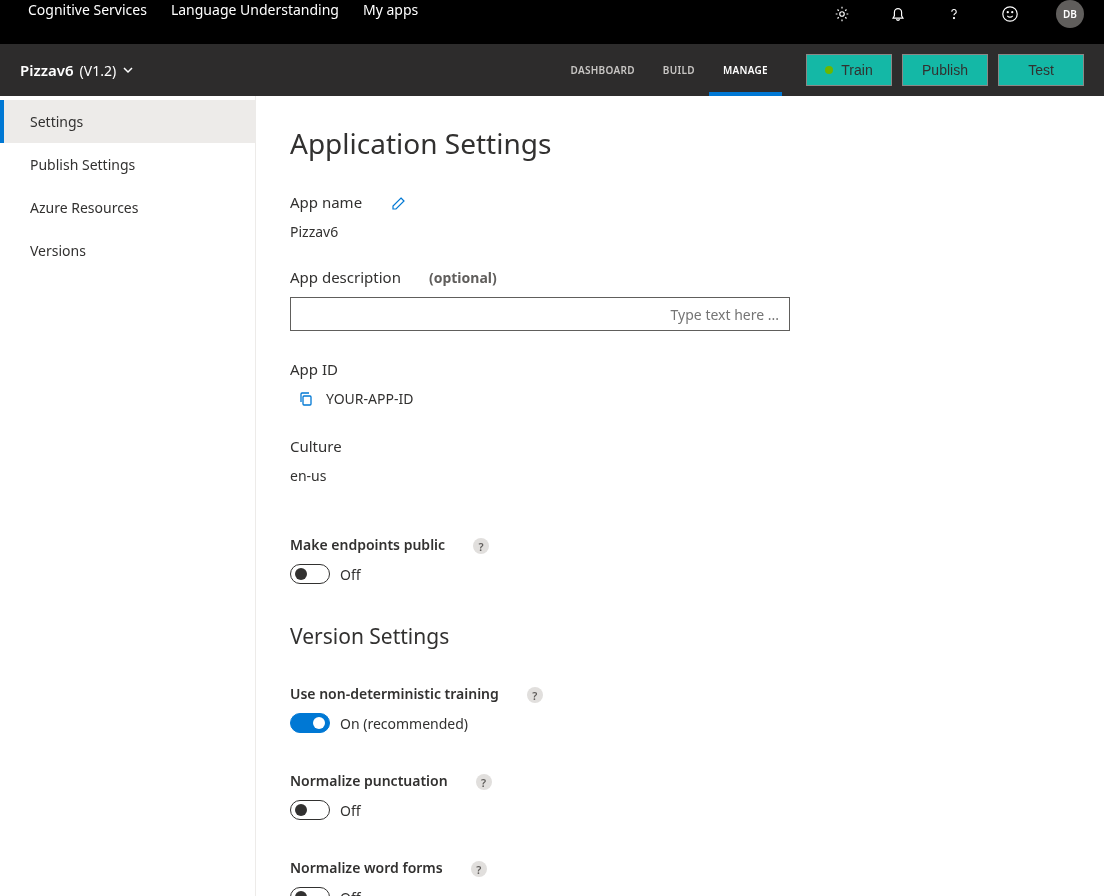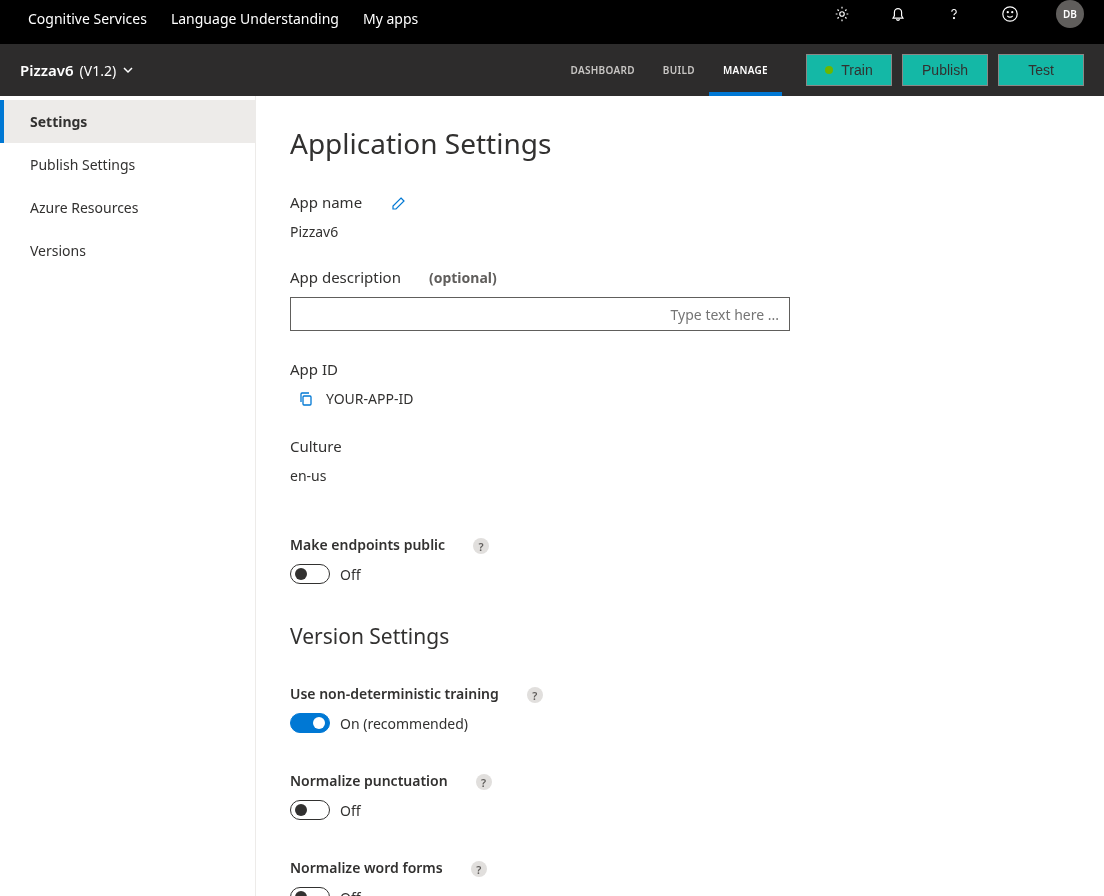--- a/index.html
+++ b/index.html
@@ -1,18 +1,18 @@
 <!DOCTYPE html>
 <html><head>
 <meta charset="utf-8">
 <style>
   * { box-sizing: border-box; margin: 0; padding: 0; }
   body { font-family: "Segoe UI", -apple-system, system-ui, sans-serif; font-size: 14px; color: #323130; width: 1104px; height: 896px; overflow: hidden; background: #fff; }
 
-  .topbar { background: #000; color: #fff; height: 44px; display: flex; align-items: flex-end; padding: 0 20px 16px 28px; }
+  .topbar { background: #000; color: #fff; height: 44px; display: flex; align-items: flex-start; padding: 0 20px 0 28px; }
   .topbar-links { display: flex; gap: 24px; flex: 1; }
   .topbar-links a { color: #fff; text-decoration: none; font-size: 14px; }
   .topbar-icons { display: flex; align-items: center; gap: 36px; }
   .topbar-icons .ico { width: 20px; height: 20px; display: flex; align-items: center; justify-content: center; cursor: pointer; }
   .avatar { width: 28px; height: 28px; border-radius: 50%; background: #605e5c; color: #fff; display: flex; align-items: center; justify-content: center; font-size: 10px; font-weight: 600; cursor: pointer; }
 
   .appbar { background: #2d2c2c; height: 52px; display: flex; align-items: center; padding-left: 20px; }
   .app-name-wrap { flex: 0 0 auto; color: #fff; display: flex; align-items: center; gap: 6px; cursor: pointer; }
   .app-name-wrap .nm { font-weight: 600; font-size: 15px; }
   .app-name-wrap .ver { font-size: 14px; font-weight: 400; }
@@ -23,21 +23,21 @@
   .tab.active { color: #fff; }
   .tab.active::after { content: ""; position: absolute; left: 0; right: 0; bottom: 0; height: 4px; background: #0078d4; }
 
   .action-btns { display: flex; gap: 10px; padding: 0 20px 0 24px; }
   .abtn { background: #14b8a6; border: 1px solid #8a8886; height: 32px; min-width: 86px; padding: 0 16px; font-size: 14px; cursor: pointer; display: flex; align-items: center; justify-content: center; gap: 8px; color: #323130; }
   .abtn .dot { width: 8px; height: 8px; border-radius: 50%; background: #6bb700; }
 
   .layout { display: flex; height: calc(896px - 44px - 52px); }
   .sidebar { width: 256px; border-right: 1px solid #edebe9; padding-top: 4px; }
   .side-item { padding: 12px 30px; font-size: 14px; color: #323130; cursor: pointer; }
-  .side-item.active { background: #edebe9; border-left: 4px solid #0078d4; padding-left: 26px; font-weight: 700; }
+  .side-item.active { background: #edebe9; border-left: 4px solid #0078d4; padding-left: 26px; font-weight: 400; }
 
   .content { flex: 1; padding: 28px 0 40px 34px; overflow-y: auto; }
   h1.pg-title { font-size: 28px; font-weight: 400; margin-bottom: 30px; color: #323130; }
 
   .fld-label { font-size: 15px; color: #323130; display: flex; align-items: flex-end; gap: 28px; margin-bottom: 10px; }
   .fld-label .opt { color: #605e5c; font-size: 14px; font-weight: 700; }
   .fld-label.bold { font-weight: 600; font-size: 14px; }
   .fld-val { font-size: 14px; margin-bottom: 26px; color: #323130; }
 
   .edit-ico { width: 16px; height: 16px; cursor: pointer; }

